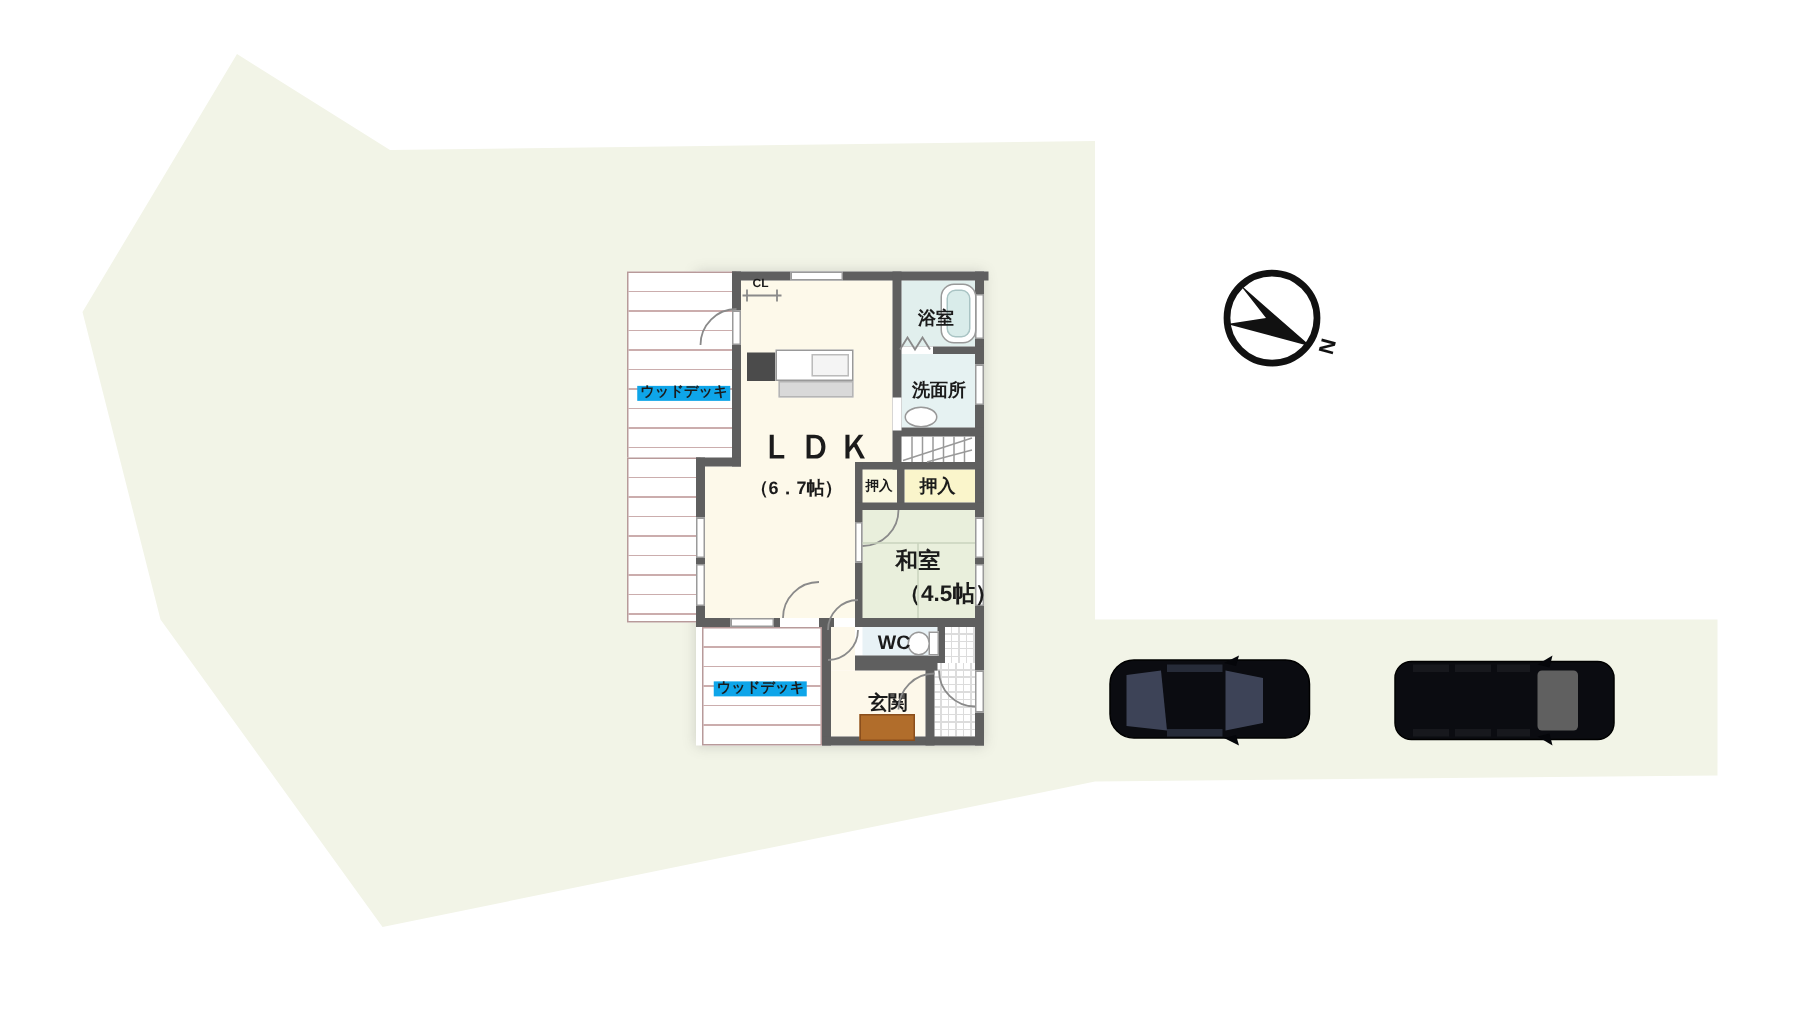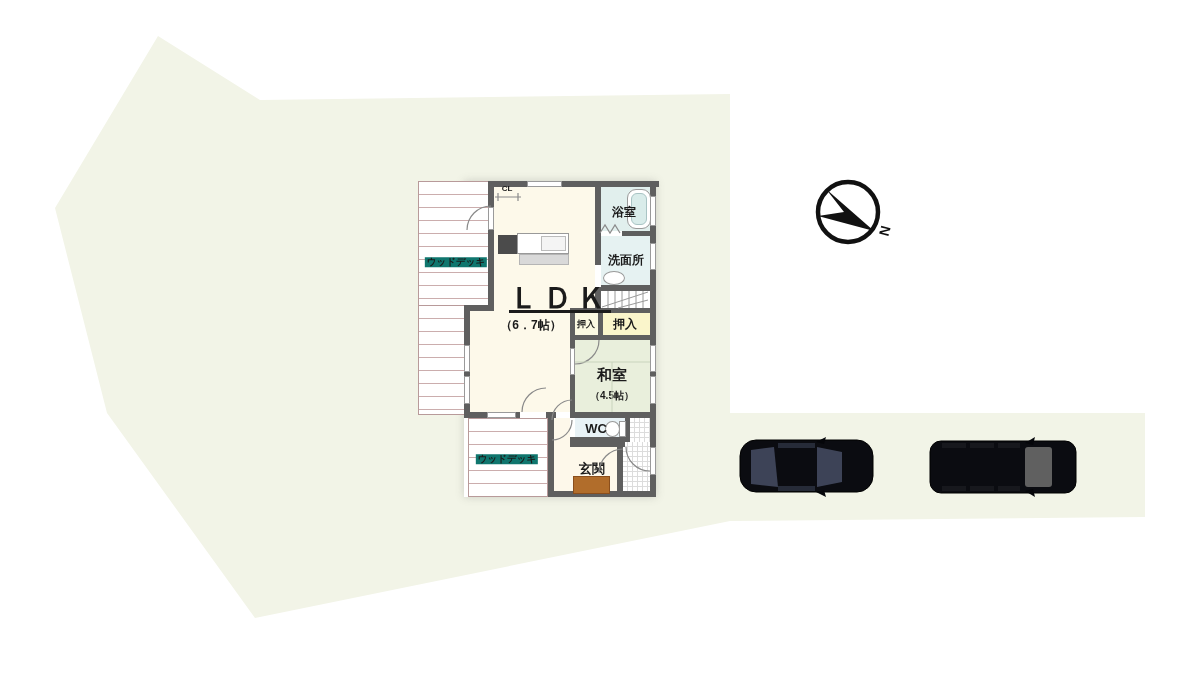--- a/index.html
+++ b/index.html
@@ -19,21 +19,21 @@
   .room{background:var(--ldk-fill);}
   .win{background:#fff;border:1px solid #9a9a9a;}
   .gap{background:#fff;}
   .deck{background:#fff;border:1px solid var(--deck-border);
         background-image:repeating-linear-gradient(to bottom,transparent 0,transparent 12px,var(--deck-line) 12px,var(--deck-line) 13px);}
   .tile{background-color:#fff;
         background-image:repeating-linear-gradient(to right,transparent 0,transparent 4px,#dcdcdc 4px,#dcdcdc 5px),
                          repeating-linear-gradient(to bottom,transparent 0,transparent 4px,#dcdcdc 4px,#dcdcdc 5px);}
   .lbl{position:absolute;transform:translate(-50%,-50%);font-weight:bold;color:#1b1b1b;
        white-space:nowrap;line-height:1;}
-  .lbl.onwhite{background:#0f766e;padding:0 2px;}
+  .lbl.onwhite{background:#0ea5e9;padding:0 2px;}
   .fixt{position:absolute;box-sizing:border-box;background:#fff;border:1px solid #999;}
   .base{background:#fff;box-shadow:0 0 8px rgba(90,90,90,.25);}
 </style>
 </head>
 <body>
 
 <div id="stage">
 
   <svg width="1200" height="675">
     <polygon points="158,36 260,100 730,94 730,413 1145,413 1145,517 730,521 255,618 107,413 55,208" style="fill:var(--site-fill)"></polygon>
@@ -101,24 +101,24 @@
   <div class="fixt" style="left:517px;top:233px;width:52px;height:21px;"></div>
   <div class="fixt" style="left:541px;top:236px;width:25px;height:15px;border-color:#bbb;background:#f4f4f4;"></div>
   <div class="fixt" style="left:519px;top:254px;width:50px;height:11px;background:#d9d9d9;border-color:#b5b5b5;"></div>
   <div class="fixt" style="left:627px;top:189px;width:24px;height:40px;border-radius:9px;"></div>
   <div class="fixt" style="left:631px;top:193px;width:16px;height:32px;border-radius:6px;background:#d9ecea;border-color:#a9c4c4;"></div>
   <div class="fixt" style="left:603px;top:271px;width:22px;height:14px;border-radius:50%;"></div>
   <div class="fixt" style="left:619px;top:421px;width:7px;height:16px;"></div>
   <div class="fixt" style="left:605px;top:421px;width:15px;height:16px;border-radius:50%;"></div>
   <div class="abs" style="left:573px;top:476px;width:37px;height:18px;background:var(--mat-fill);border:1px solid var(--mat-border);"></div>
 
-  <div class="lbl" style="left:560px;top:298px;font-size:30px;letter-spacing:4px;text-decoration:underline;">ＬＤＫ</div>
+  <div class="lbl" style="left:546px;top:298px;font-size:22px;letter-spacing:4px;">ＬＤＫ</div>
   <div class="lbl" style="left:531px;top:325px;font-size:12px;font-weight:bold;">（6．7帖）</div>
   <div class="lbl" style="left:612px;top:374px;font-size:15px;">和室</div>
-  <div class="lbl" style="left:612px;top:396px;font-size:10px;">（4.5帖）</div>
+  <div class="lbl" style="left:632px;top:396px;font-size:15px;">（4.5帖）</div>
   <div class="lbl" style="left:624px;top:212px;font-size:12px;">浴室</div>
   <div class="lbl" style="left:626px;top:260px;font-size:12px;">洗面所</div>
   <div class="lbl" style="left:586px;top:324px;font-size:9px;">押入</div>
   <div class="lbl" style="left:625px;top:324px;font-size:12px;">押入</div>
   <div class="lbl" style="left:596px;top:428px;font-size:13px;">WC</div>
   <div class="lbl" style="left:592px;top:468px;font-size:13px;">玄関</div>
   <div class="lbl" style="left:507px;top:189px;font-size:8px;">CL</div>
   <div class="lbl onwhite" style="left:456px;top:262px;font-size:9.5px;">ウッドデッキ</div>
   <div class="lbl onwhite" style="left:507px;top:459px;font-size:9.5px;">ウッドデッキ</div>
 

